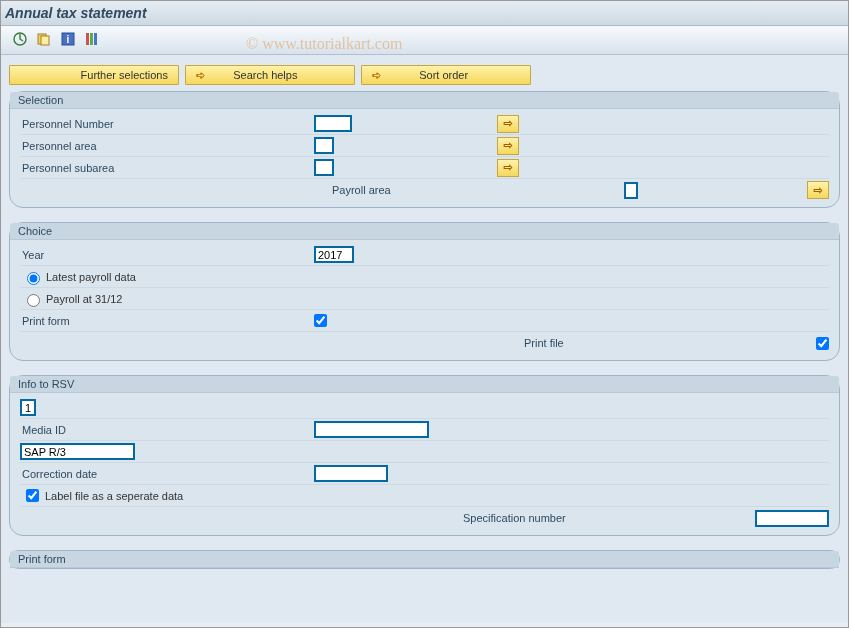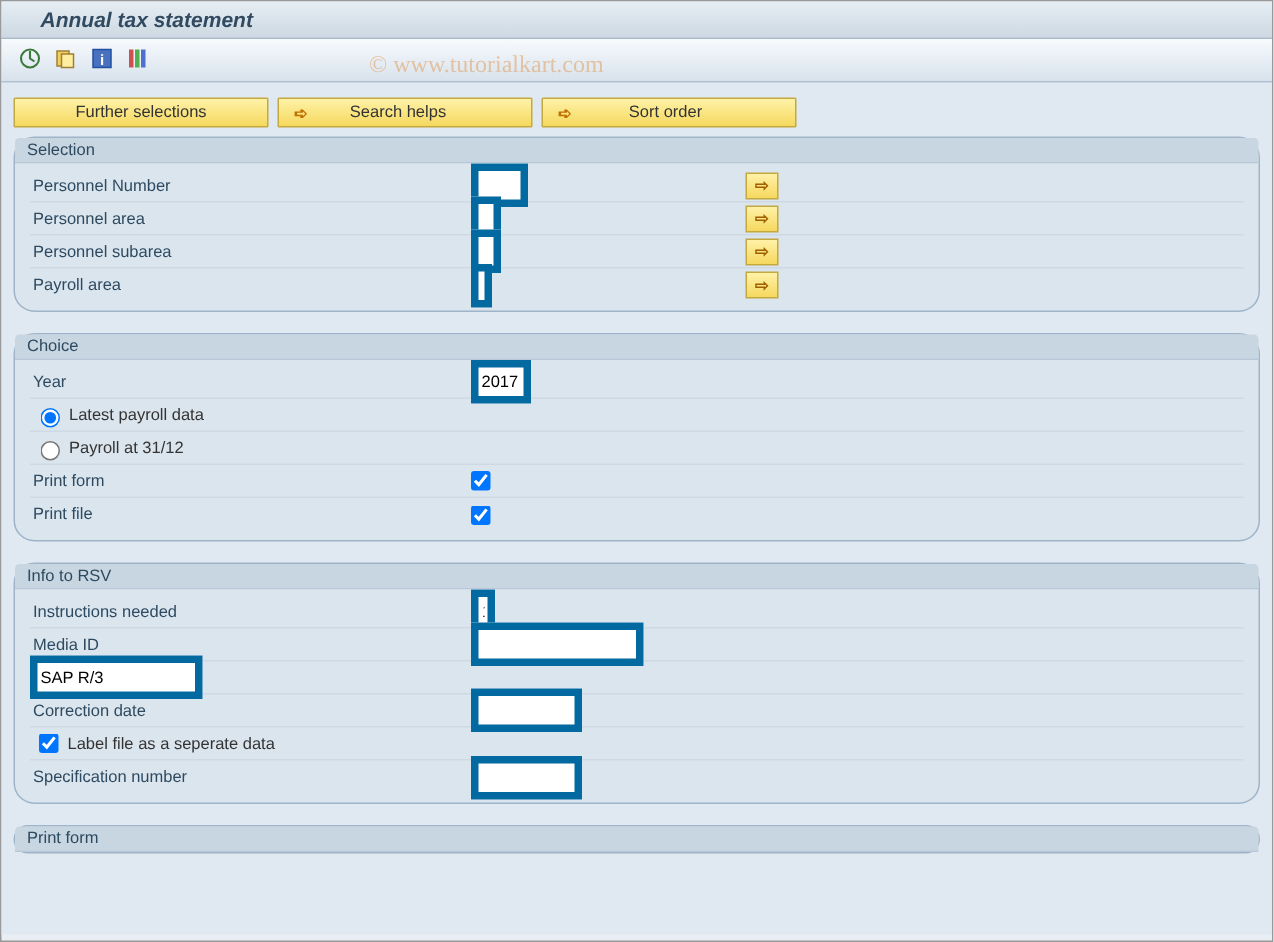--- a/index.html
+++ b/index.html
@@ -13,21 +13,21 @@
   .app {
     width: 849px;
     height: 628px;
     border: 1px solid #999;
     background: #e8eef3;
     position: relative;
   }
   .title-bar {
     background: linear-gradient(#e6eef4, #cdd8e2);
     border-bottom: 1px solid #a8b8c8;
-    padding: 4px 26px;
+    padding: 4px 4px;
     font-size: 14px;
     font-weight: bold;
     font-style: italic;
     color: #314a60;
   }
   .toolbar {
     background: linear-gradient(#f7fafd, #d8e2ec);
     border-bottom: 1px solid #b0c0d0;
     padding: 4px 10px 6px 10px;
     display: flex;
@@ -97,34 +97,34 @@
   .group-body {
     padding: 4px 10px 6px 10px;
   }
   .row {
     display: flex;
     align-items: center;
     height: 22px;
     border-bottom: 1px solid #cfd9e3;
     gap: 34px;
   }
-  .row:last-child { border-bottom: none; }
+  .row:last-child { border-bottom: none; justify-content: flex-end; }
   .row > .label {
     width: 260px;
     padding-left: 2px;
     color: #2e4a60;
   }
   .row > .field {
     display: flex;
     align-items: center;
     gap: 10px;
   }
   input[type="text"] {
-    height: 29px;
-    border: 5px solid #0369a1;
+    height: 17px;
+    border: 2px solid #0369a1;
     background: #fff;
     font-size: 11px;
     padding: 0 2px;
   }
   .w-small { width: 38px; }
   .w-tiny  { width: 20px; }
   .w-year  { width: 40px; }
   .w-med   { width: 74px; }
   .w-wide  { width: 115px; }
   .w-num   { width: 16px; text-align: center; }
@@ -188,21 +188,21 @@
         <rect x="10" y="2" width="3" height="12" fill="#5070d0"></rect>
       </svg>
     </span>
   </div>
 
   <div class="watermark">© www.tutorialkart.com</div>
 
   <div class="content">
 
     <div class="button-row">
-      <div class="yellow-btn" style="width:170px;justify-content:center;">
+      <div class="yellow-btn" style="width:170px;justify-content:flex-end;">
         <span>Further selections</span>
       </div>
       <div class="yellow-btn" style="width:170px;">
         <span class="arrow">➪</span>
         <span>Search helps</span>
       </div>
       <div class="yellow-btn" style="width:170px;">
         <span class="arrow">➪</span>
         <span style="margin-left:10px">Sort order</span>
       </div>
@@ -275,21 +275,20 @@
               <input type="checkbox" checked="" style="">
             </div>
         </div>
       </div>
     </div>
 
     <div class="group">
       <div class="group-title">Info to RSV</div>
       <div class="group-body">
         <div class="row">
-          <div class="label">Instructions needed</div>
           <div class="field">
               <input type="text" class="w-num" value="1" style="">
             </div>
         </div>
         <div class="row">
           <div class="label">Media ID</div>
           <div class="field">
               <input type="text" class="w-wide" value="" style="">
             </div>
         </div>

